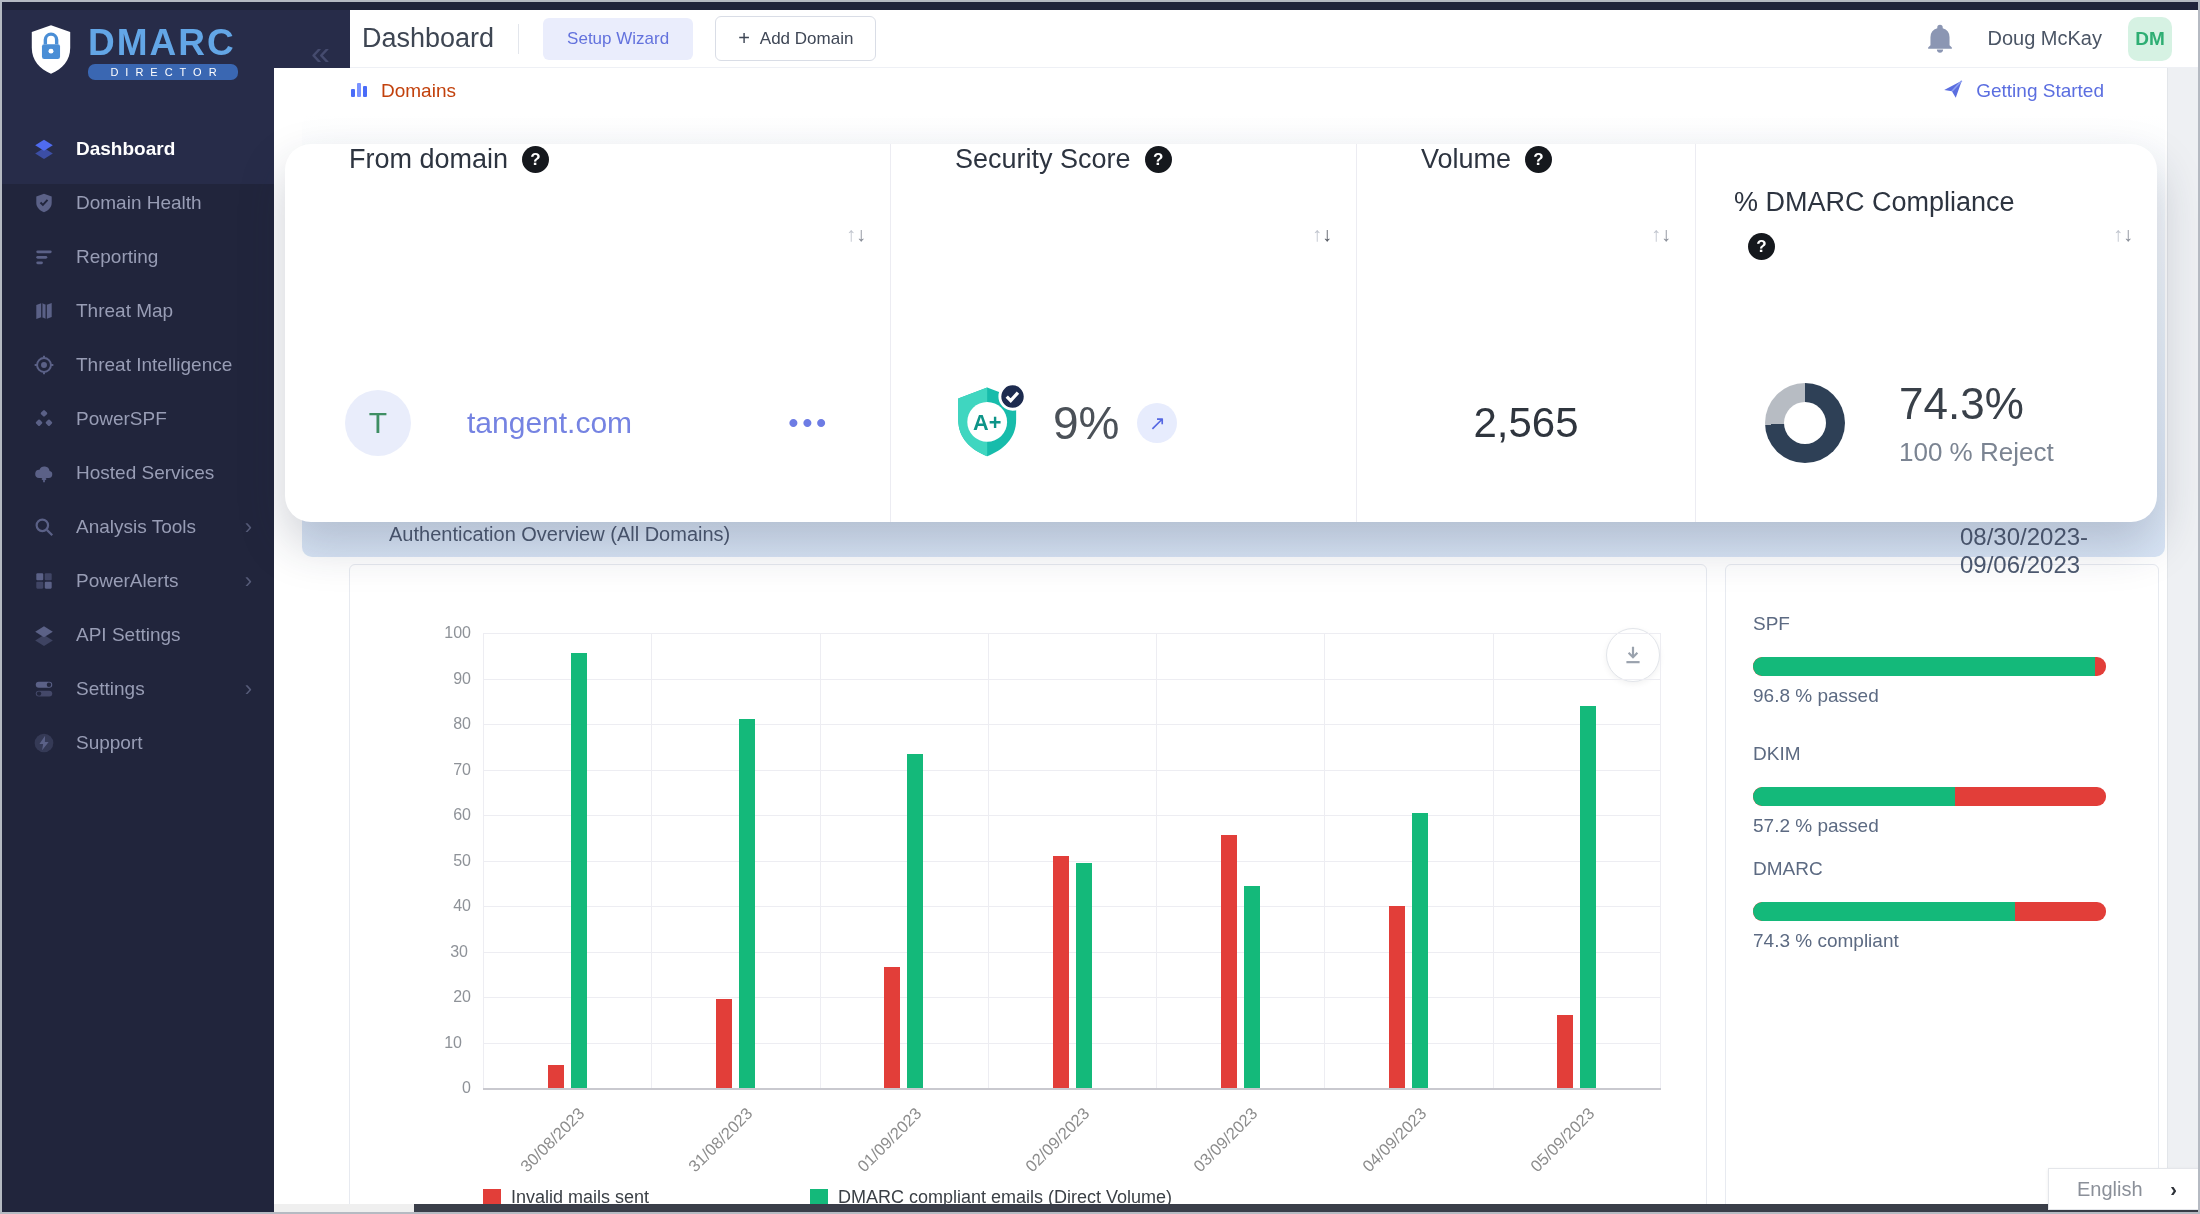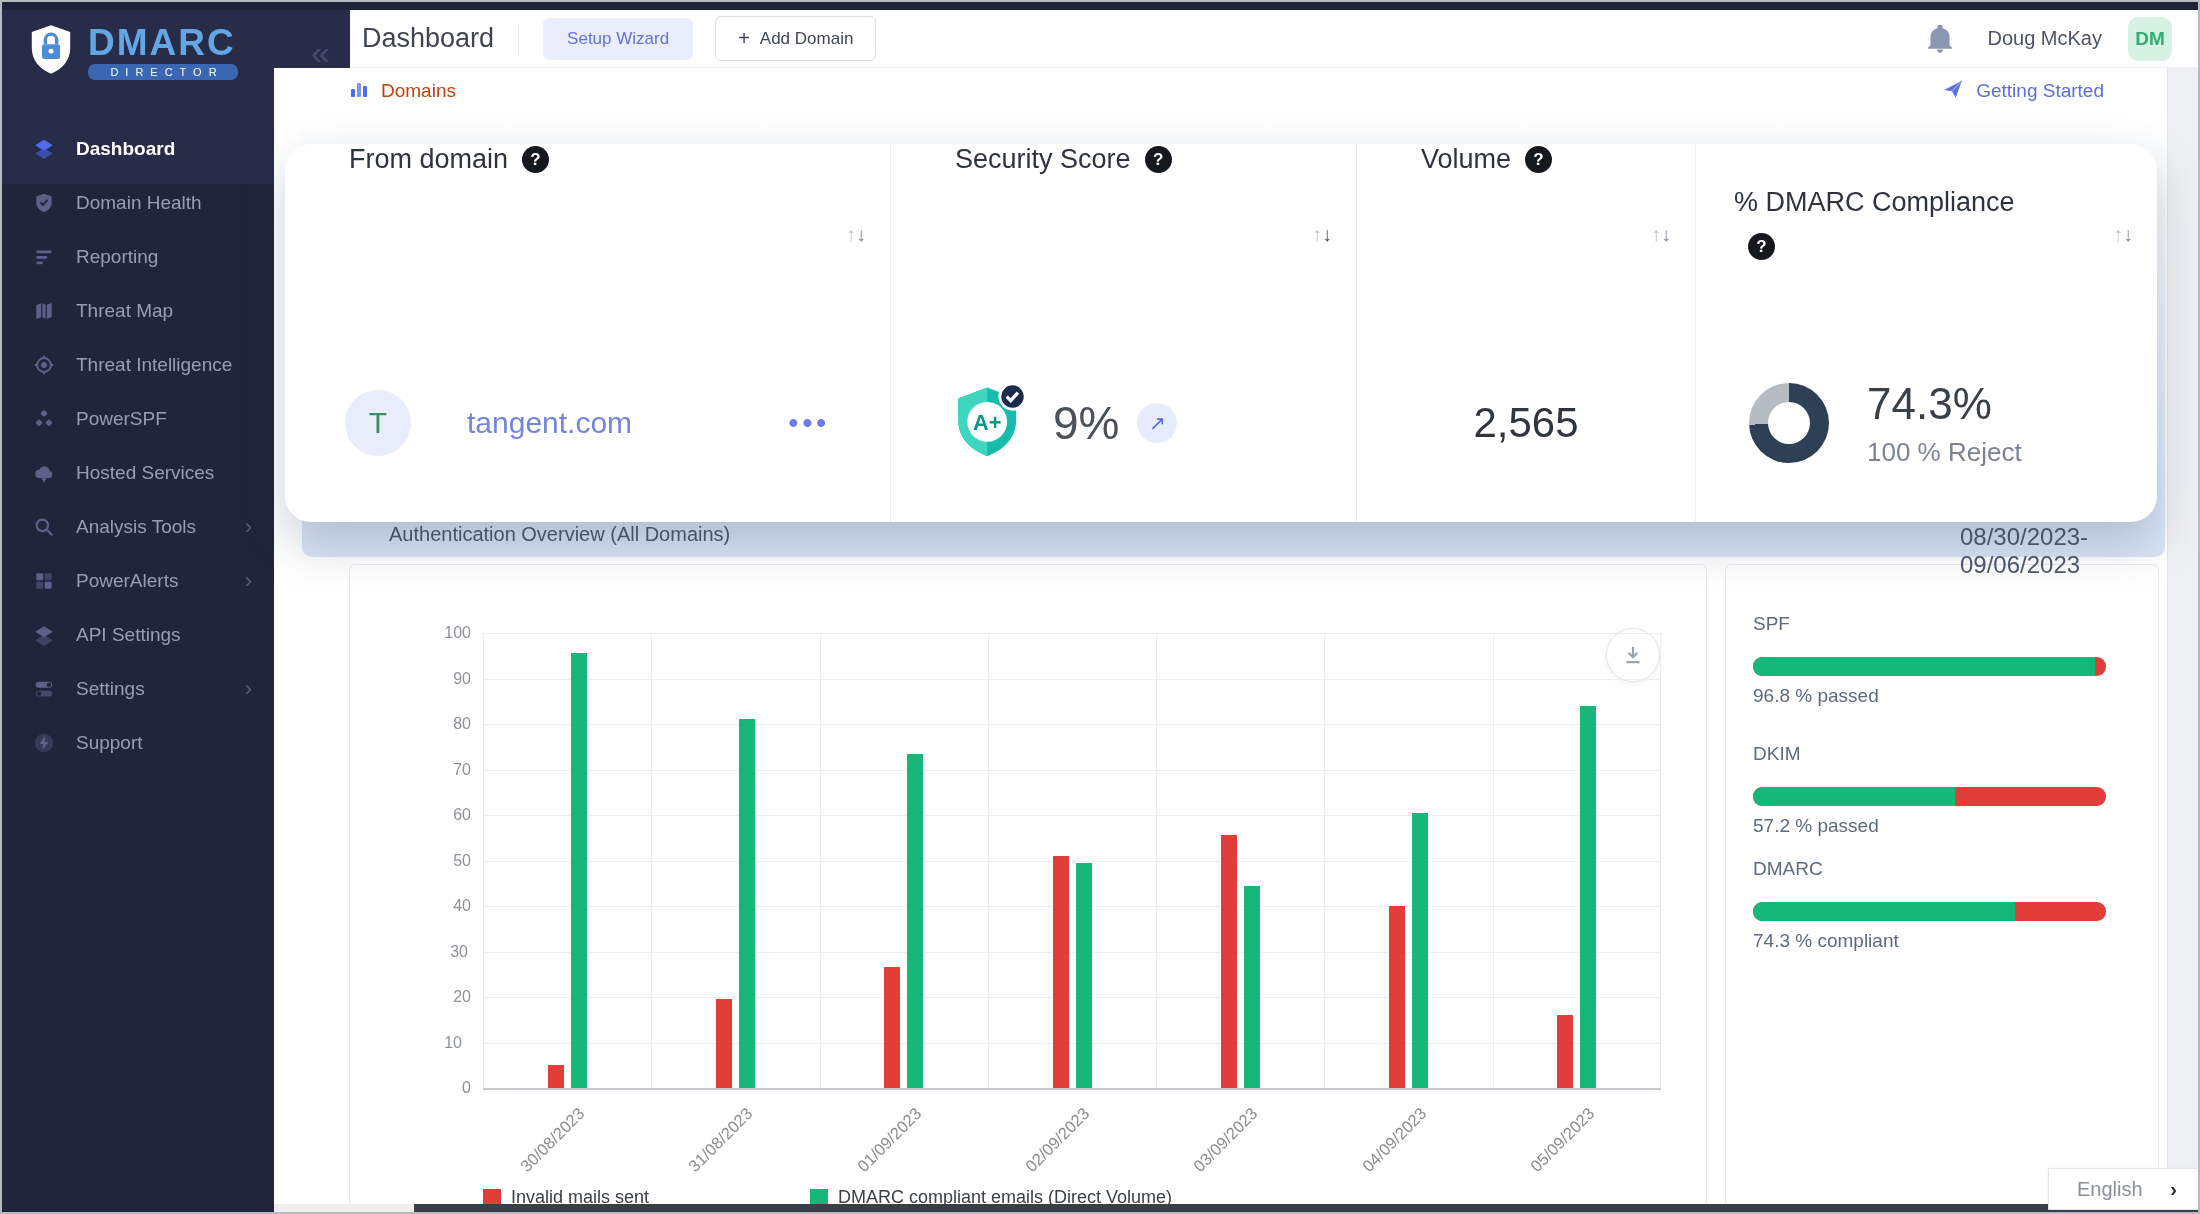--- a/index.html
+++ b/index.html
@@ -68,21 +68,21 @@
   .t-avatar{width:66px;height:66px;border-radius:50%;background:#e9edfb;color:#3f8e63;font-size:30px;
     display:flex;align-items:center;justify-content:center;}
   .domain-link{margin-left:56px;font-size:30px;color:#7583e2;cursor:pointer;}
   .dots-menu{position:absolute;right:60px;top:42%;color:#6d7ce4;font-size:28px;font-weight:bold;letter-spacing:4px;cursor:pointer;}
   .rc2{padding-left:60px;}
   .score-val{font-size:46px;color:#4b5158;margin-left:26px;}
   .score-chip{width:40px;height:40px;border-radius:50%;background:#e7ecfd;color:#5668e2;font-size:20px;
     display:flex;align-items:center;justify-content:center;margin-left:18px;cursor:pointer;}
   .rc3{justify-content:center;}
   .volume-val{font-size:42px;color:#2f353e;}
-  .rc4{padding-left:53px;}
+  .rc4{padding-left:69px;gap:16px;}
   .donut{width:80px;height:80px;border-radius:50%;position:relative;flex:0 0 80px;}
   .donut::after{content:"";position:absolute;left:19px;top:19px;width:42px;height:42px;border-radius:50%;background:#fff;}
   .comp-texts{margin-left:38px;display:flex;flex-direction:column;}
   .comp-pct{font-size:44px;color:#394049;}
   .comp-policy{font-size:26px;color:#7b8492;margin-top:8px;}
   
   .chart-card{position:absolute;left:347px;top:562px;width:1358px;height:660px;background:#fff;
     border:1px solid #e7eaf0;border-radius:6px;box-sizing:border-box;}
   .dl-btn{position:absolute;left:1256px;top:63px;width:52px;height:52px;border-radius:50%;background:#fff;
     border:1px solid #e2e5ea;box-shadow:0 2px 6px rgba(0,0,0,0.06);display:flex;align-items:center;justify-content:center;cursor:pointer;}

